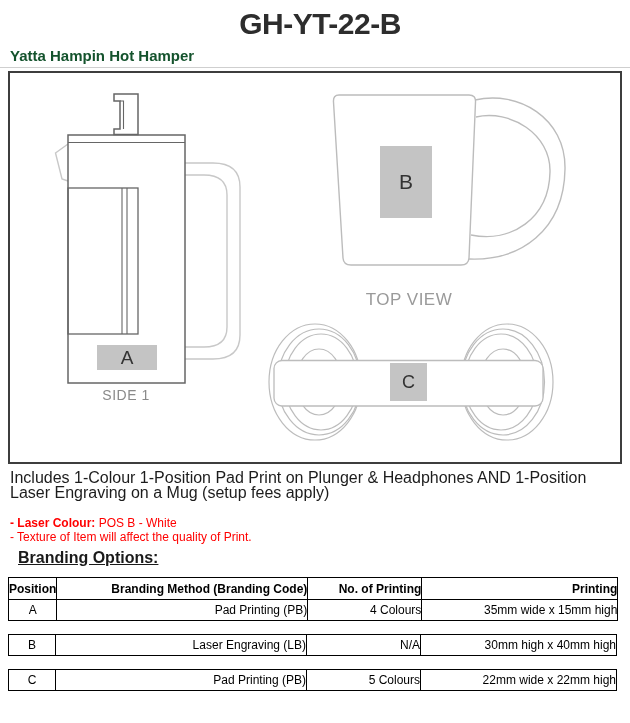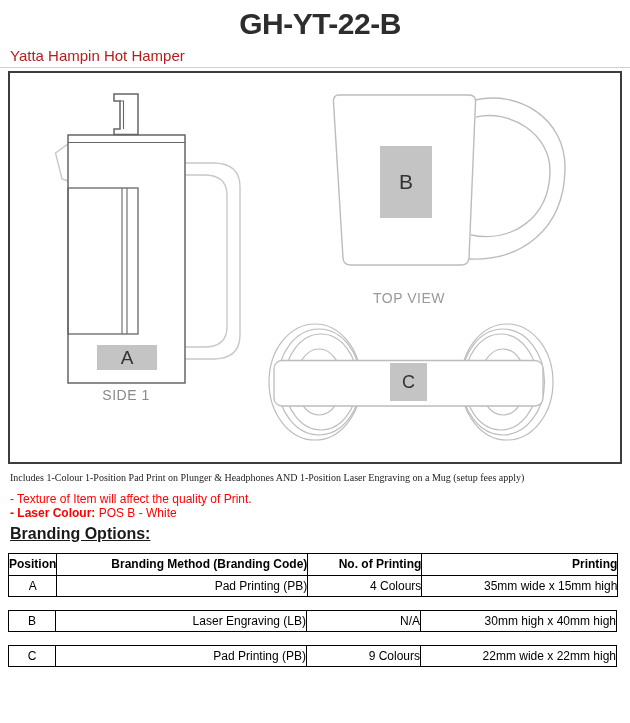--- a/index.html
+++ b/index.html
@@ -4,49 +4,49 @@
 <style>
   html,body { margin:0; padding:0; background:#fff; }
   body {
     width:630px; height:723px; overflow:hidden;
     font-family:"Liberation Sans", sans-serif; color:#1c1c1c;
   }
   .title {
     margin:7px 0 0 10px; font-size:30px; line-height:34px;
     font-weight:bold; letter-spacing:-0.5px; color:#2d2d2d;text-align:center;
   }
-  .subtitle { margin:6px 0 0 10px; font-size:15px; line-height:17px; color:#b91c1c; }
+  .subtitle { margin:6px 0 0 10px; font-size:15px; line-height:17px; color:#14532d;font-weight:bold; }
   .rule { border:0; border-top:1px solid #cfcfcf; margin:3px 0 3px 0; }
 
   .diagram-box {
     position:relative; margin:0 8px; width:610px; height:389px;
     border:2px solid #3d3d3d; background:#fff;
   }
   svg.art { position:absolute; left:0; top:0; }
 
   .plabel {
     position:absolute; background:#c4c4c4; color:#333;
     display:flex; align-items:center; justify-content:center;
     font-size:19px;
   }
   #label-a { left:87px;  top:272px; width:60px; height:25px; }
   #label-b { left:370px; top:73px;  width:52px; height:72px; font-size:21px; }
   #label-c { left:380px; top:290px; width:37px; height:38px; font-size:18px; }
 
   .caption { position:absolute; text-align:center; color:#8a8a8a; letter-spacing:0.5px; }
   #side1   { left:56px;  top:314px; width:120px; font-size:14px; }
-  #topview { left:329px; top:217px; width:140px; font-size:14px; color:#9a9a9a; }
+  #topview { left:329px; top:217px; width:140px; font-size:17px; color:#9a9a9a; }
 
   .section { padding:0 10px; }
   .sec-heading {
     font-size:16px; font-weight:bold; text-decoration:underline;
     color:#1a1a1a; margin:9px 0 0 0; line-height:19px;
   }
-  .sec-heading.second { margin-top:4px; }
-  .body-text { font-size:10px; line-height:14.5px; margin:7px 0 6px 0; width:618px;font-family:Liberation Serif, serif; }
+  .sec-heading.second { margin-top:4px;margin-left:8px; }
+  .body-text { font-size:16px; line-height:14.5px; margin:7px 0 16px 0; width:618px; }
   .note { font-size:12px; line-height:14px; color:#ff0000; margin:0; }
   .note .lead { font-weight:bold; }
 
   .table-area { margin:10px 8px 0 8px; }
   table.btable { border-collapse:collapse; table-layout:fixed; font-size:12px; color:#000; }
   table.btable.gap { margin-top:13px; }
   .btable th, .btable td { border:1px solid #000; padding:0; overflow:hidden; white-space:nowrap; }
   .btable th { height:21px; font-weight:bold; text-align:right; }
   .btable td { height:20px; }
   .c-pos  { text-align:center; }
@@ -100,22 +100,22 @@
 
     <div class="plabel" id="label-a">A</div>
     <div class="plabel" id="label-b">B</div>
     <div class="plabel" id="label-c">C</div>
     <div class="caption" id="side1">SIDE 1</div>
     <div class="caption" id="topview">TOP VIEW</div>
   </div>
 
   <div class="section">
     <p class="body-text">Includes 1-Colour 1-Position Pad Print on Plunger &amp; Headphones AND 1-Position Laser Engraving on a Mug (setup fees apply)</p>
+    <p class="note"><span class="lead">- Laser Colour:</span><span> POS B - White</span></p>
     <p class="note">- Texture of Item will affect the quality of Print.</p>
-    <p class="note"><span class="lead">- Laser Colour:</span><span> POS B - White</span></p>
     <div class="sec-heading second">Branding Options:</div>
   </div>
 
   <div class="table-area">
     <table class="btable">
       <colgroup>
           <col style="width:47px">
           <col style="width:251px">
           <col style="width:114px">
           <col style="width:196px">
@@ -157,20 +157,20 @@
       <colgroup>
           <col style="width:47px">
           <col style="width:251px">
           <col style="width:114px">
           <col style="width:196px">
         </colgroup>
       <tbody>
           <tr>
         <td class="c-pos">C</td>
         <td class="c-left">Pad Printing (PB)</td>
-        <td class="c-left">9 Colours</td>
+        <td class="c-left">5 Colours</td>
         <td class="c-left">22mm wide x 22mm high</td>
       </tr>
     </tbody>
       </table>
   </div>
 
 </div>
 
 </body></html>

